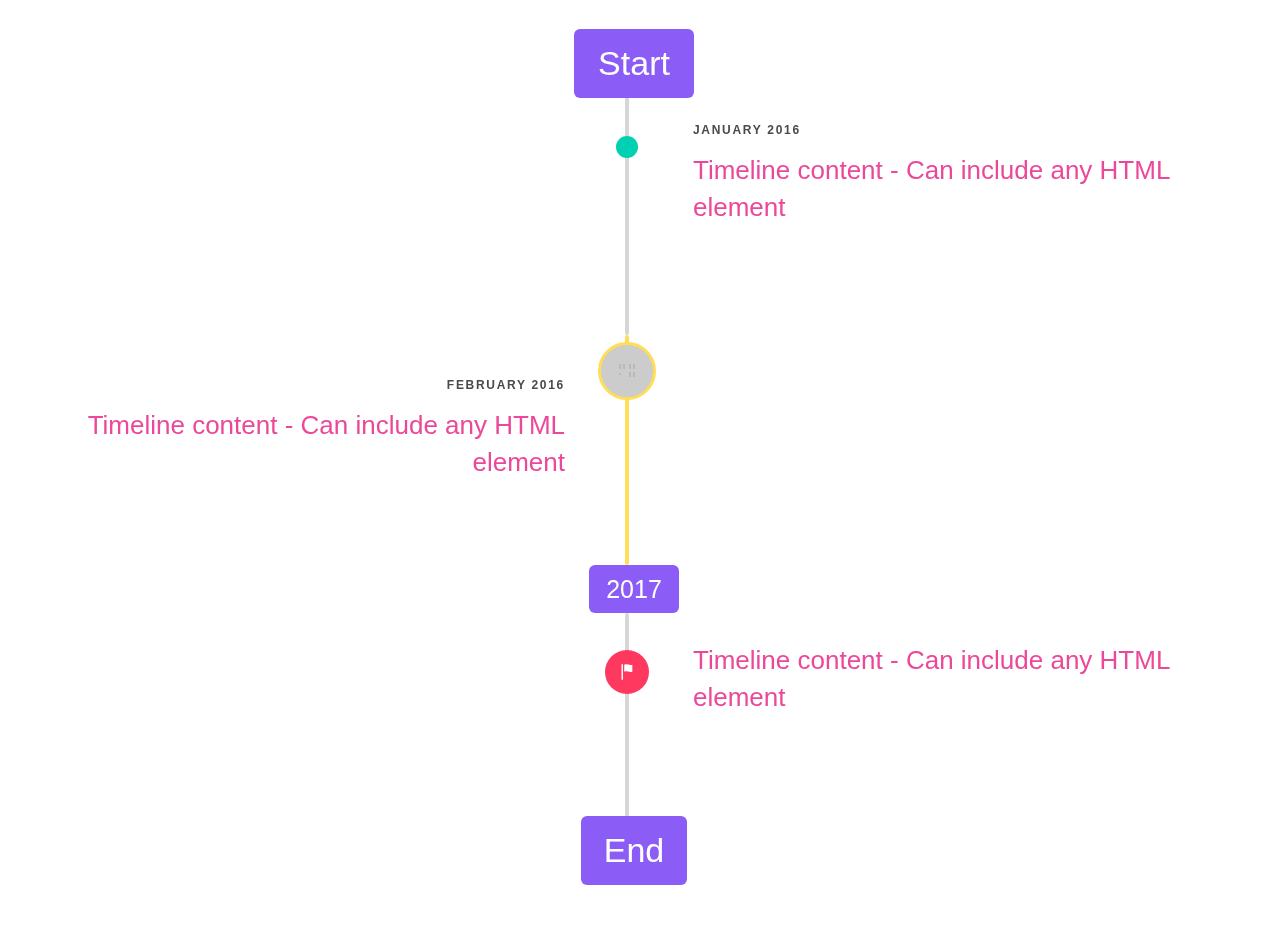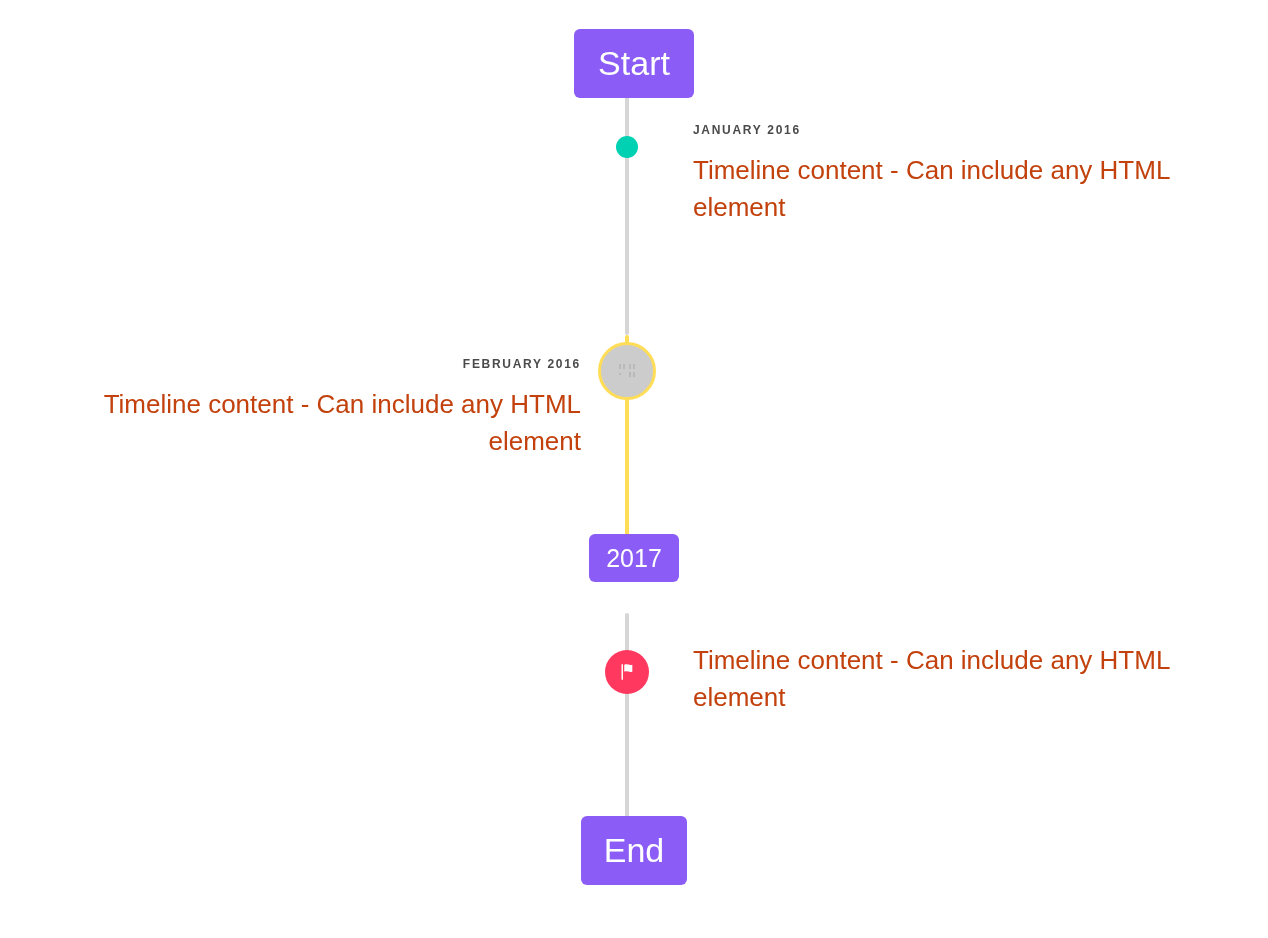--- a/index.html
+++ b/index.html
@@ -53,21 +53,21 @@
     height: 69px;
     font-size: 34px;
   }
   .badge-end {
     top: 816px;
     width: 106px;
     height: 69px;
     font-size: 34px;
   }
   .badge-mid {
-    top: 534px;
+    top: 565px;
     width: 90px;
     height: 48px;
     font-size: 25px;
     text-align: right;
   }
 
   
   .item {
     position: absolute;
     width: 100%;
@@ -80,38 +80,39 @@
   .item-content {
     position: absolute;
     width: 523px;
     box-sizing: border-box;
   }
   .side-right .item-content {
     left: 693px;
     text-align: left;
   }
   .side-left .item-content {
-    left: 58px;
+    left: 42px;
     width: 523px;
     text-align: right;
+    margin-top: 21px;
   }
 
   .item-heading {
     font-size: 12px;
     font-weight: bold;
     letter-spacing: 1.7px;
     color: #4a4a4a;
     text-transform: uppercase;
     margin: 0 0 16px 0;
     line-height: 1;
   }
   .item-body {
     font-size: 26px;
     line-height: 1.42;
-    color: #c2410c;
+    color: #ec4899;
     margin: 0;
     font-weight: 400;
   }
 
   
   .marker {
     position: absolute;
     left: 627px;
     transform: translateX(-50%);
     z-index: 4;

